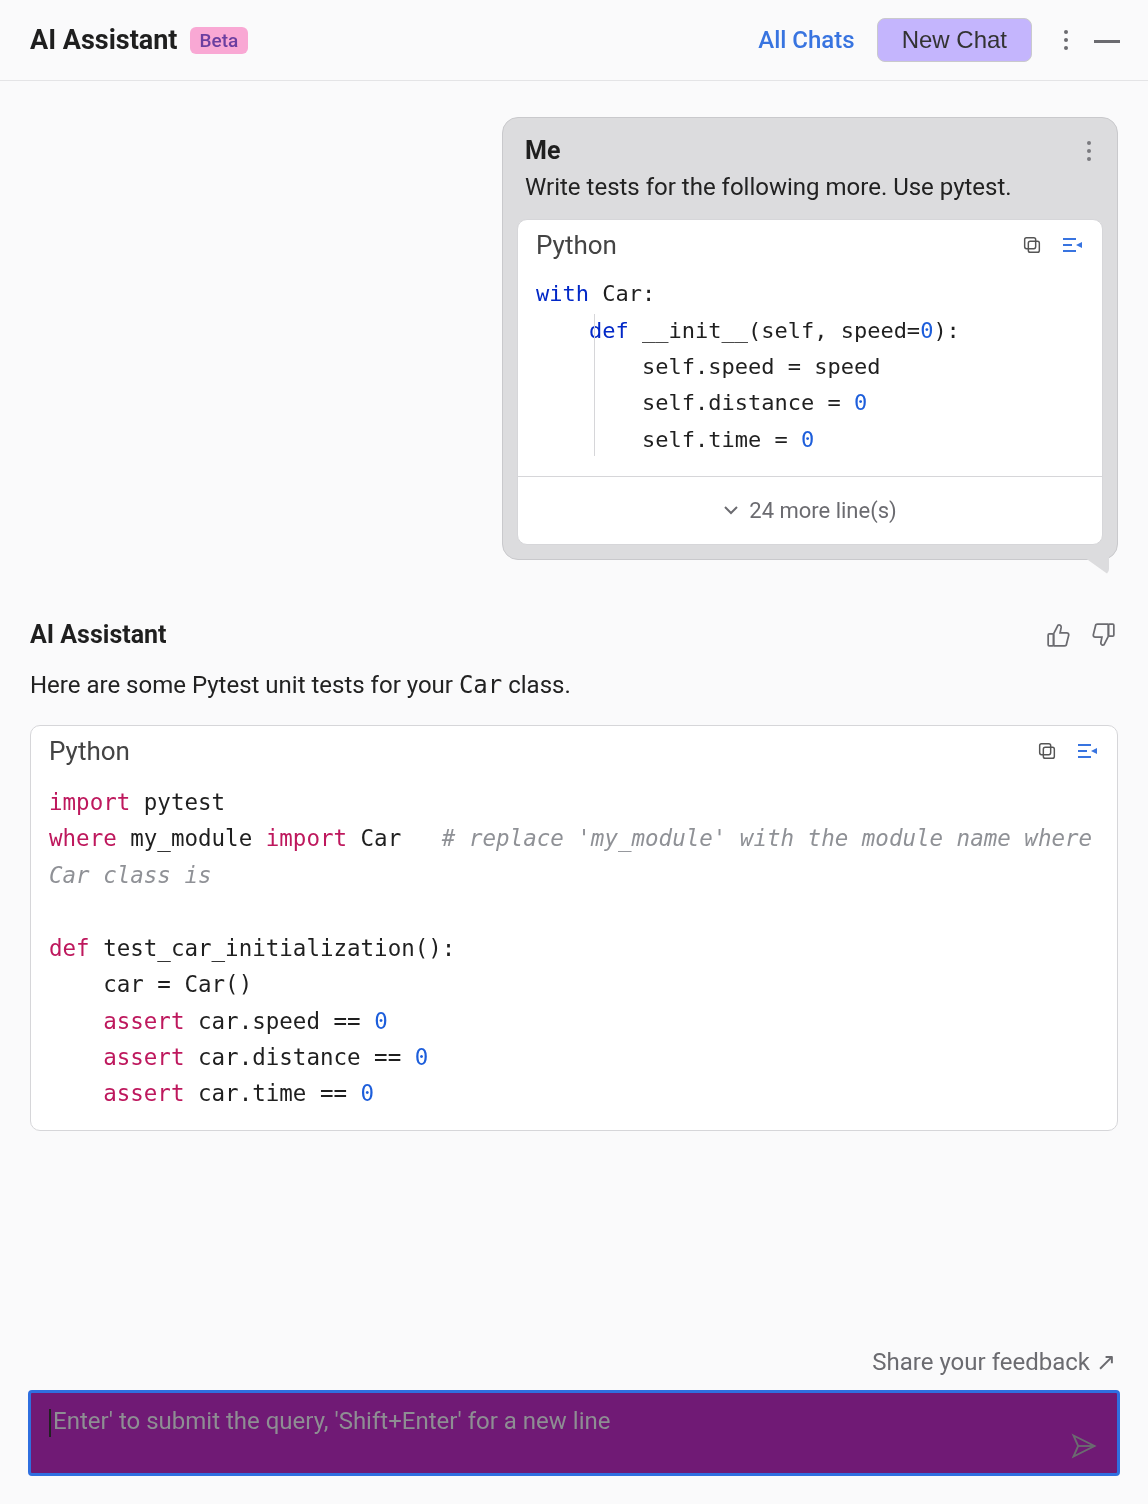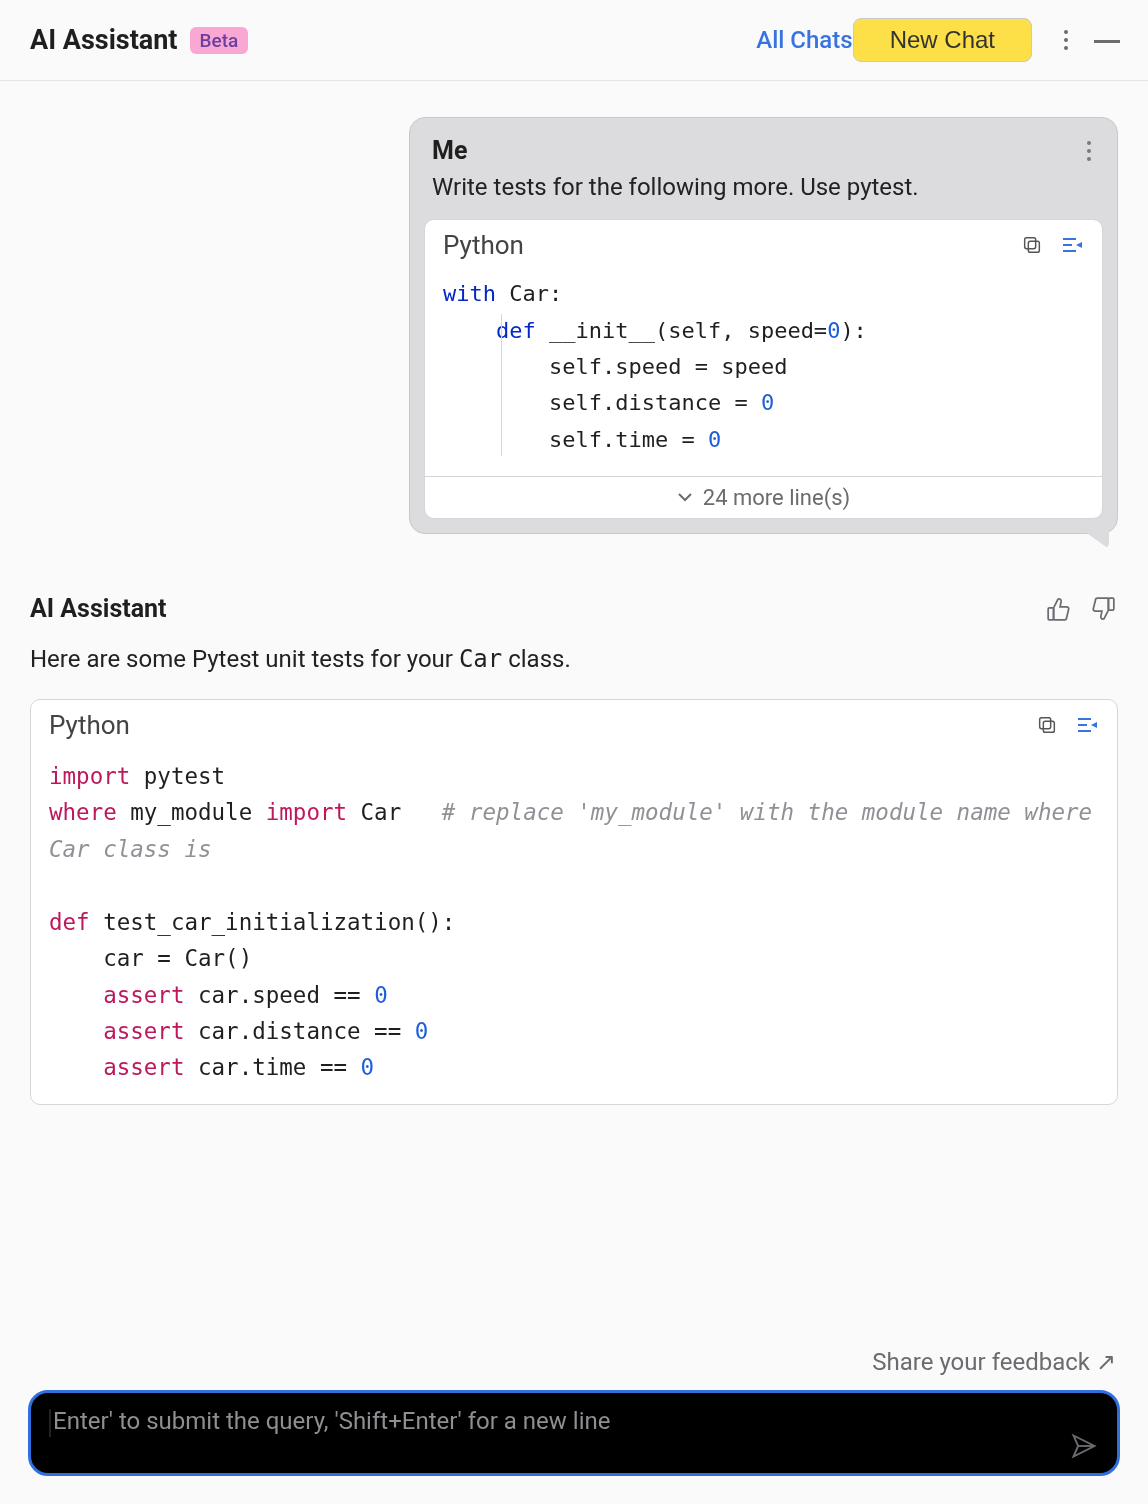--- a/index.html
+++ b/index.html
@@ -30,30 +30,31 @@
     color: #6b3fa0;
     background: #f9a8d4;
     padding: 2px 10px;
     border-radius: 6px;
   }
   .header-spacer { flex: 1; }
   .all-chats {
     color: #3874e0;
     font-size: 24px;
     font-weight: 500;
+    margin-right: 22px;
     cursor: pointer;
   }
   .new-chat-btn {
     font-size: 24px;
     font-weight: 500;
     color: #333;
-    background: #fde047;
+    background: #c4b5fd;
     border: 1px solid #c9c9cc;
     border-radius: 8px;
-    padding: 7px 36px;
+    padding: 7px 24px;
     cursor: pointer;
   }
   .kebab-icon {
     margin-left: 26px;
     display: flex;
     flex-direction: column;
     gap: 4px;
     cursor: pointer;
     padding: 6px;
   }
@@ -70,21 +71,21 @@
   }
 
   .chat-area {
     padding: 36px 30px 0 30px;
     height: calc(100% - 80px - 170px);
     overflow: hidden;
   }
 
   .user-bubble {
     margin-left: auto;
-    width: 709px;
+    width: 616px;
     background: #dcdcde;
     border: 1px solid #c9c9cc;
     border-radius: 16px;
     padding: 18px 0 0 0;
     position: relative;
   }
   .user-bubble-header {
     display: flex;
     align-items: center;
     padding: 0 22px 6px 22px;
@@ -140,21 +141,21 @@
     position:absolute;
     left: 76px;
     top: 44px;
     bottom: 20px;
     width: 1px;
     background: #d6d6d9;
   }
   .more-lines {
     border-top: 1px solid #d6d6d9;
     text-align: center;
-    padding: 8px 0;
+    padding: 21px 0;
     font-size: 22px;
     color: #6b6b70;
     cursor: pointer;
     display:flex; justify-content:center; align-items:center; gap:10px;
   }
 
   .bubble-tail {
     position:absolute;
     right: 8px;
     bottom: -16px;
@@ -212,22 +213,22 @@
   }
   .feedback-link {
     text-align: right;
     font-size: 24px;
     color: #6b6b70;
     padding: 14px 4px;
     cursor: pointer;
   }
   .input-box {
     border: 3px solid #2f6fe0;
-    border-radius: 20px;
-    background: #000000;
+    border-radius: 4px;
+    background: #701a75;
     padding: 14px 18px 38px 18px;
     position: relative;
   }
   .input-caret {
     position:absolute; left:18px; top:16px; width:1.5px; height:28px; background:#222;
   }
   .input-placeholder {
     font-size: 24px;
     color: #8e8e93;
     margin-left: 4px;

